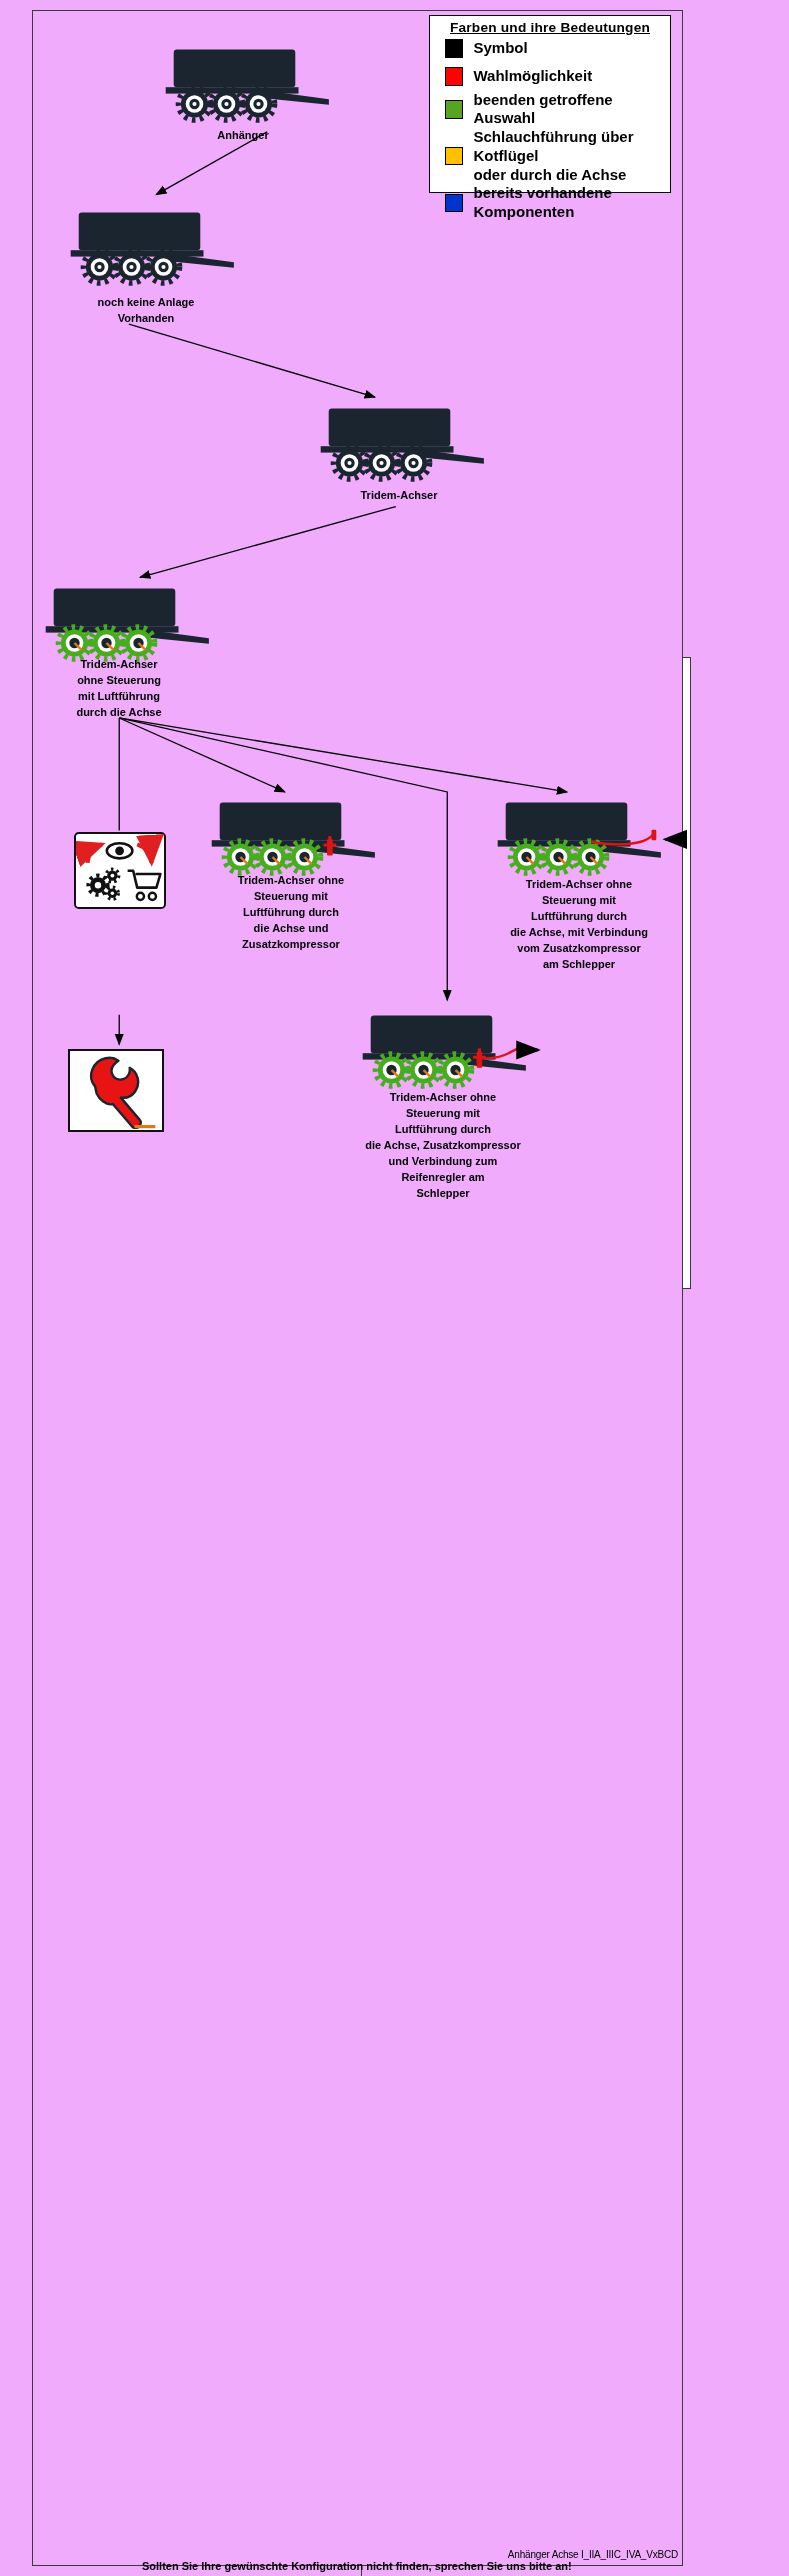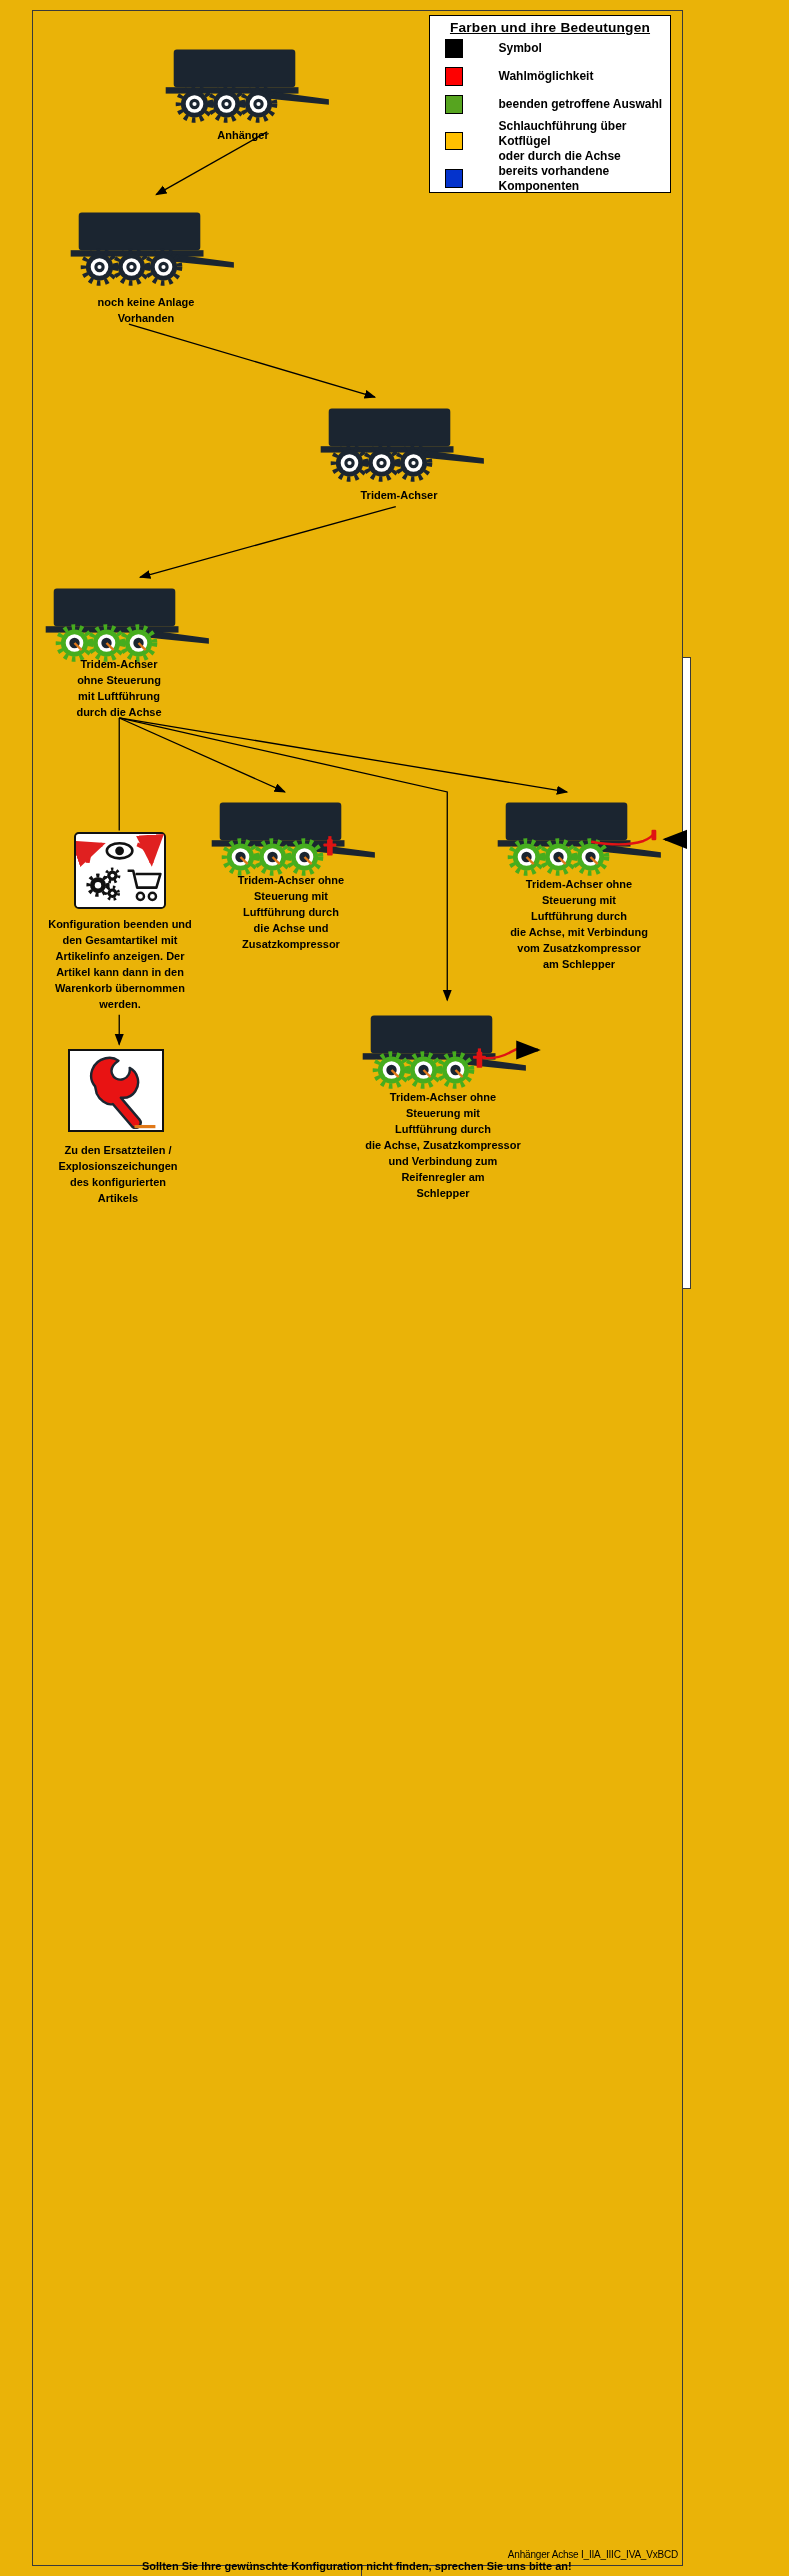--- a/index.html
+++ b/index.html
@@ -1,32 +1,32 @@
 <!DOCTYPE html>
 <html style="font-size:13px"><head>
 <meta charset="utf-8">
 <style>
   html,body{margin:0;padding:0;background:#fff;}
-  #canvas{position:relative;width:790px;height:2576px;background:#eab308;
+  #canvas{position:relative;width:790px;height:2576px;background:#f0abfc;
           font-family:"Liberation Sans",sans-serif;color:#000;overflow:hidden;}
   .frame{position:absolute;left:32px;top:9.6px;width:649px;height:2554px;
          border:1.2px solid #3a3a3a;background:transparent;}
   .side-frame{position:absolute;left:682px;top:657px;width:7.2px;height:630px;
          border:0.8px solid #3a3a3a;background:#fff;}
   .bottom-tick{position:absolute;left:361px;top:2564px;width:1.2px;height:12px;background:#3a3a3a;}
 
   
   .legend{position:absolute;left:429px;top:14.5px;width:242px;height:178px;
           border:1.6px solid #000;background:#fff;box-sizing:border-box;}
   .legend-title{margin-top:4px;text-align:center;font-size:13.7px;font-weight:bold;
           text-decoration:underline;letter-spacing:0.2px;}
   .legend-row{display:flex;align-items:center;min-height:28px;margin-top:0px;}
   .sw{width:18.5px;height:18.5px;border:1.2px solid #000;margin-left:14.5px;margin-right:10.5px;
       flex:0 0 auto;box-sizing:border-box;}
-  .lg-label{font-size:12px;font-weight:bold;line-height:1.25;white-space:pre-line;margin-left:25px;}
+  .lg-label{font-size:15px;font-weight:bold;line-height:1.25;white-space:pre-line;}
 
   
   .cap{position:absolute;transform:translateX(-50%);text-align:center;font-weight:bold;
        font-size:11px;line-height:1.46;white-space:pre-line;}
   .trailer{position:absolute;width:169px;height:80px;overflow:visible;}
 
   .iconbox{position:absolute;left:74px;top:832px;width:92px;height:77px;
            border:2.4px solid #111;border-radius:4.8px;background:#fff;box-sizing:border-box;}
   .wrenchbox{position:absolute;left:68px;top:1049px;width:96px;height:83px;
            border:2.4px solid #111;background:#fff;box-sizing:border-box;}
@@ -194,40 +194,30 @@
         <circle cx="45" cy="74" r="7.5" fill="none" stroke="#111" stroke-width="4" stroke-dasharray="3 4"></circle>
         <circle cx="45" cy="74" r="2.2" fill="#fff"></circle>
       </g>
       <g>
         <path d="M64,46 h7 l5,21 h24 l5,-17 h-31" fill="none" stroke="#111" stroke-width="3.2" stroke-linejoin="round"></path>
         <circle cx="80" cy="78" r="4.5" fill="none" stroke="#111" stroke-width="3"></circle>
         <circle cx="95" cy="78" r="4.5" fill="none" stroke="#111" stroke-width="3"></circle>
       </g>
     </svg>
   </div>
-  <div class="cap" style="left:120px;top:916px;width:169px">Konfiguration beenden und
-den Gesamtartikel mit
-Artikelinfo anzeigen. Der
-Artikel kann dann in den
-Warenkorb übernommen
-werden.</div>
 
   <div class="wrenchbox">
     <svg viewBox="0 0 114 97" width="92" height="78">
       <path d="M31,44 C21,32 27,13 44,9 C50,7.5 56,9 60,12 C54,16 50,22 52,28
                C54,34 60,37 66,35 C72,33 75,27 74,21 C84,26 88,40 81,50
                C77,56 70,59 63,58 L86,85 C91,91 83,99 77,94 L53,66
                C45,68 36,60 33,53 Z" fill="#e81313" stroke="#1b2530" stroke-width="3" stroke-linejoin="round"></path>
       <rect x="80" y="92" width="26" height="4" fill="#e07818"></rect>
     </svg>
   </div>
-  <div class="cap" style="left:118px;top:1142px;width:153px">Zu den Ersatzteilen /
-Explosionszeichungen
-des konfigurierten
-Artikels</div>
 
   <svg class="overlay" viewBox="0 0 982 3204">
     <g stroke="#000" stroke-width="1.6" fill="none">
       <line x1="332" y1="164" x2="194" y2="242" marker-end="url(#ah)"></line>
       <line x1="160" y1="403" x2="466" y2="494" marker-end="url(#ah)"></line>
       <line x1="492" y1="630" x2="174" y2="718" marker-end="url(#ah)"></line>
       <line x1="148" y1="893" x2="148" y2="1033"></line>
       <line x1="148" y1="893" x2="354" y2="985" marker-end="url(#ah)"></line>
       <line x1="148" y1="893" x2="705" y2="985" marker-end="url(#ah)"></line>
       <polyline points="148,893 556,985 556,1244" marker-end="url(#ah)"></polyline>

